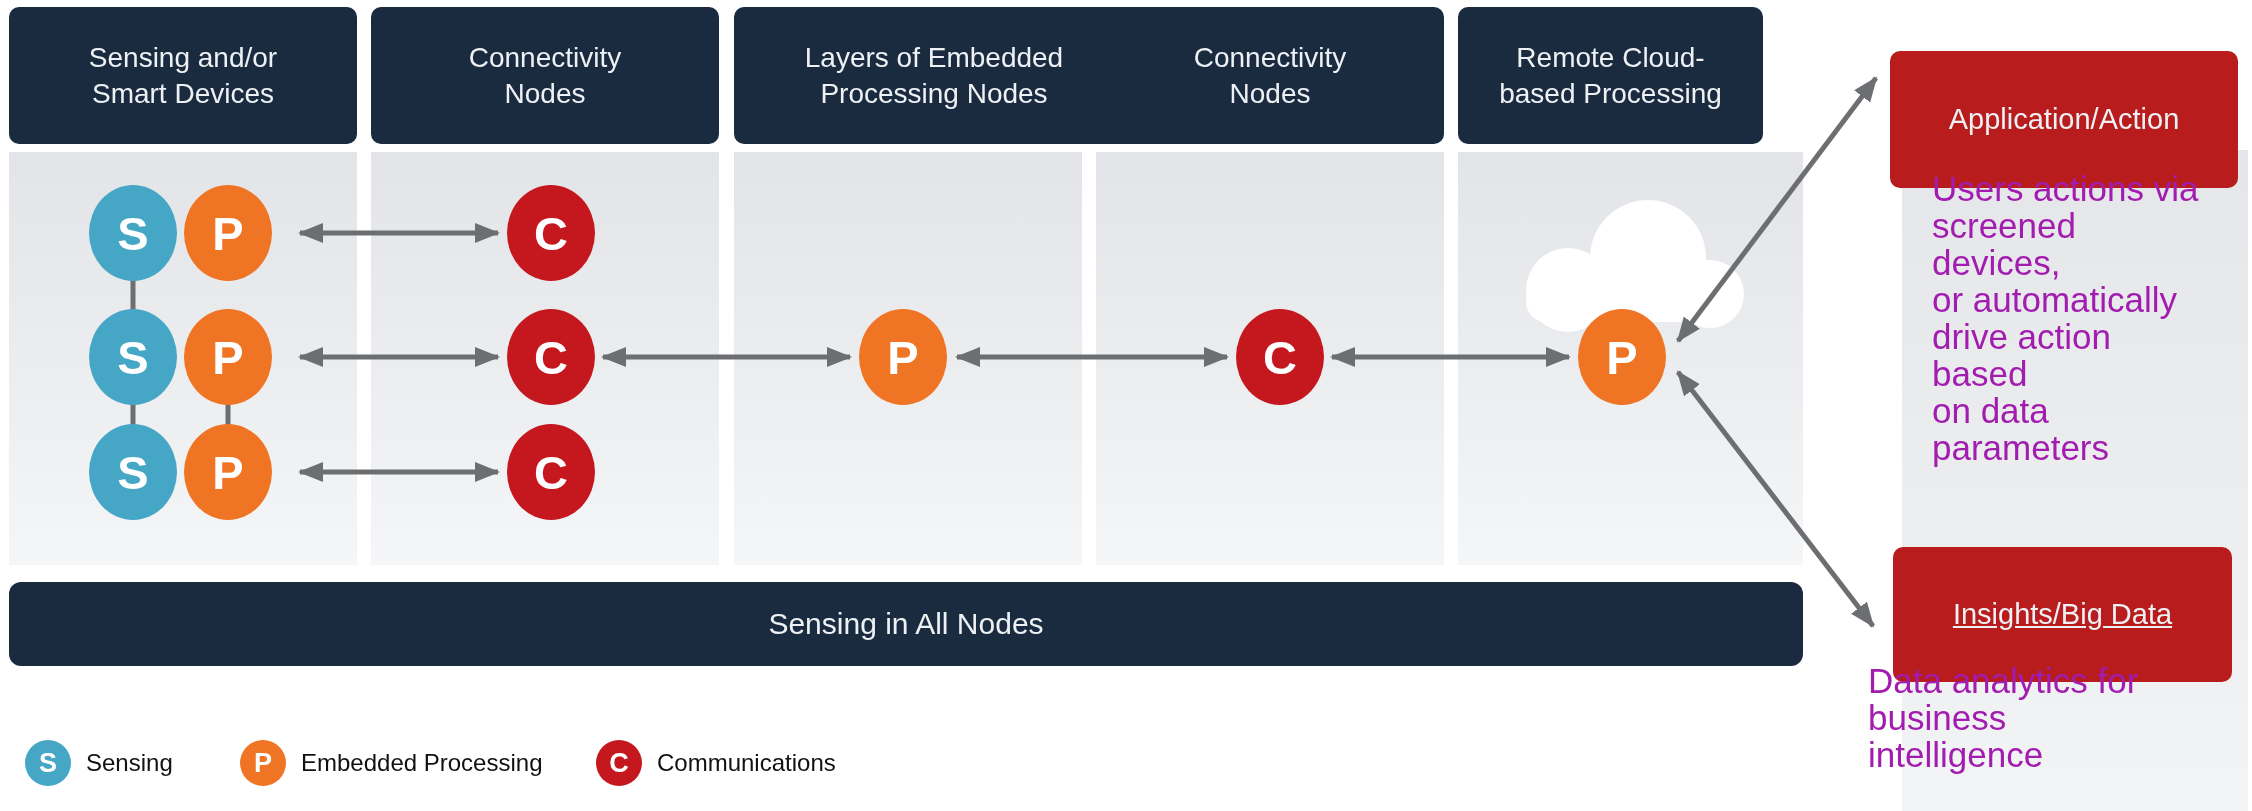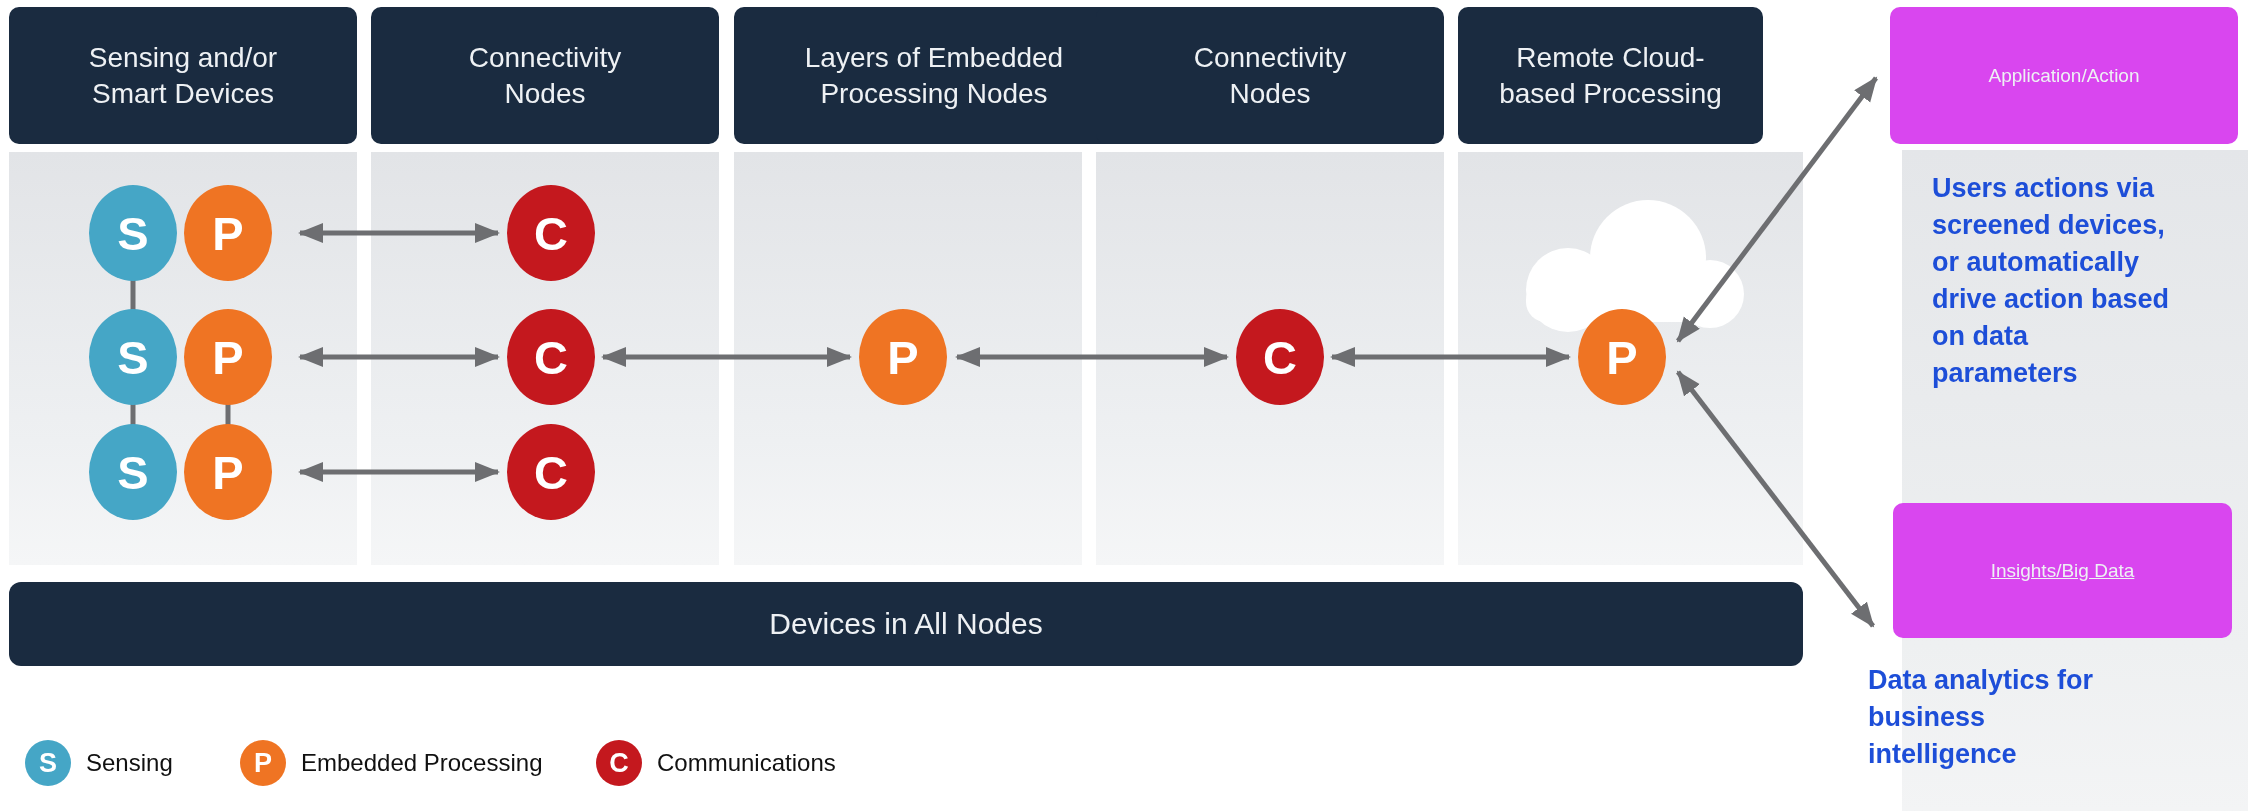--- a/index.html
+++ b/index.html
@@ -32,25 +32,25 @@
   .node.c{background:#c4181e}
 
   
   .software-bar{position:absolute;left:9px;top:582px;width:1794px;height:84px;
         background:#1a2b40;border-radius:12px;color:#eef1f4;font-size:30px;
         display:flex;align-items:center;justify-content:center;}
 
   
   .right-panel{position:absolute;left:1902px;top:150px;width:346px;height:661px;
         background:linear-gradient(#e4e6e9,#eef0f1 75%,#f3f4f5);}
-  .out-box{position:absolute;background:#d946ef;border-radius:10px;color:#eef1f4;
-        font-size:19px;display:flex;align-items:center;justify-content:center;text-align:center;}
+  .out-box{position:absolute;background:#b91c1c;border-radius:10px;color:#eef1f4;
+        font-size:29px;display:flex;align-items:center;justify-content:center;text-align:center;margin-top:44px;}
   .out-box.app{left:1890px;top:7px;width:348px;height:137px;}
   .out-box.insights{left:1893px;top:503px;width:339px;height:135px;text-decoration:underline;}
-  .out-desc{position:absolute;color:#1d4ed8;font-size:27px;line-height:37px;white-space:pre-line;font-weight:bold;}
+  .out-desc{position:absolute;color:#a21caf;font-size:35px;line-height:37px;white-space:pre-line;}
   .out-desc.app{left:1932px;top:170px;width:270px;}
   .out-desc.insights{left:1868px;top:662px;width:285px;}
 
   
   .legend-item{position:absolute;top:738px;height:50px;display:flex;align-items:center;}
   .li1{left:25px}.li2{left:240px}.li3{left:596px}
   .legend-dot{width:46px;height:46px;border-radius:50%;display:flex;align-items:center;
         justify-content:center;color:#fff;font-weight:bold;font-size:27px;flex:0 0 auto;}
   .legend-label{margin-left:15px;color:#111111;font-size:24px;white-space:nowrap;}
 </style>
@@ -154,21 +154,21 @@
 
   <div class="node c" style="left:1236px;top:309px">
       <span>C</span>
     </div>
 
   <div class="node p" style="left:1578px;top:309px">
       <span>P</span>
     </div>
 
   <div class="software-bar">
-    <span>Devices in All Nodes</span>
+    <span>Sensing in All Nodes</span>
   </div>
 
   <div class="out-box app">
     <span>Application/Action</span>
   </div>
   <div class="out-desc app">Users actions via
 screened devices,
 or automatically
 drive action based
 on data

